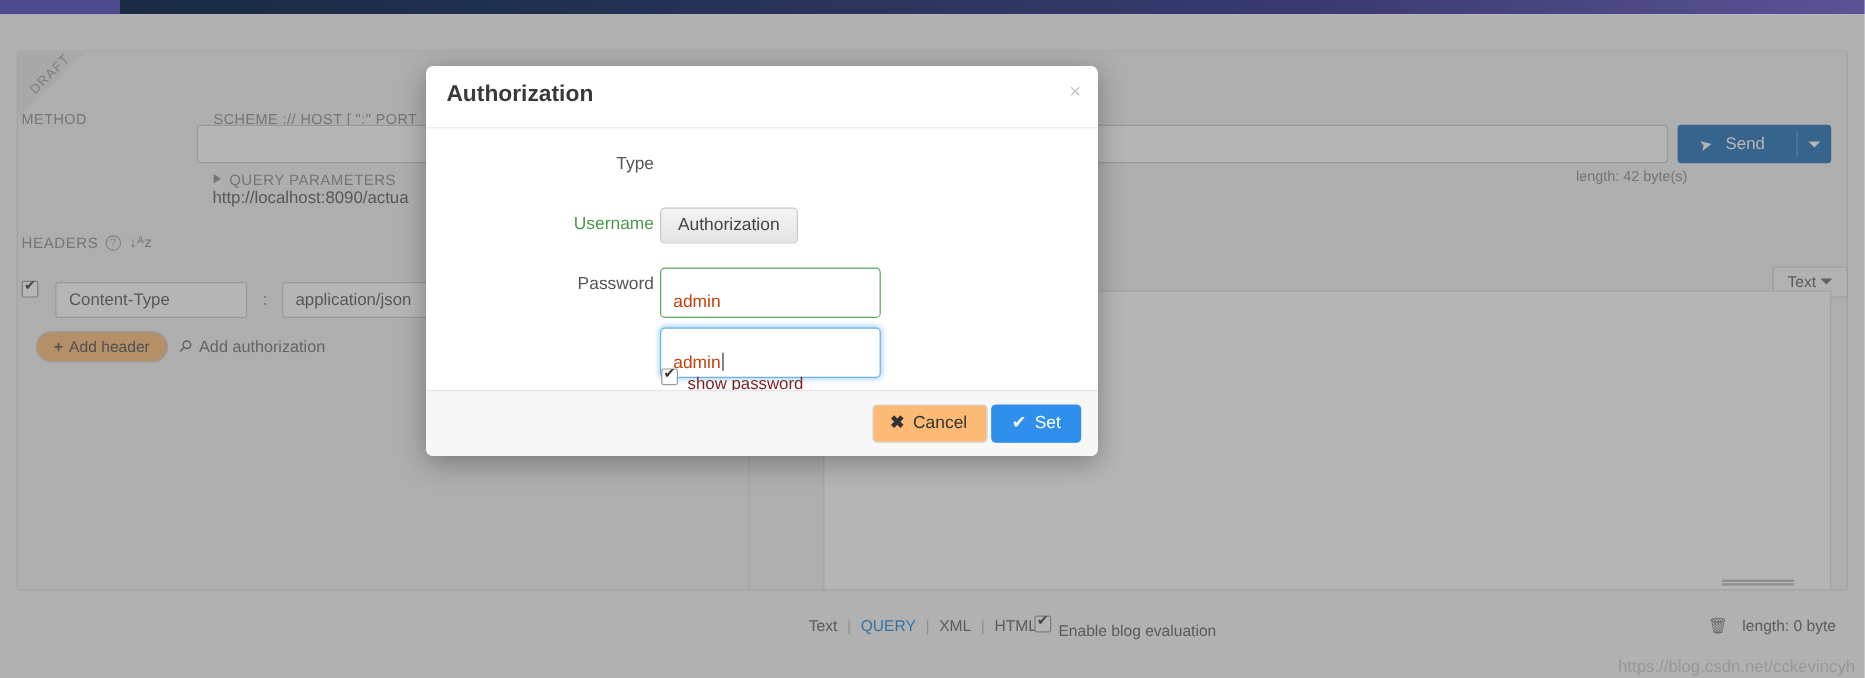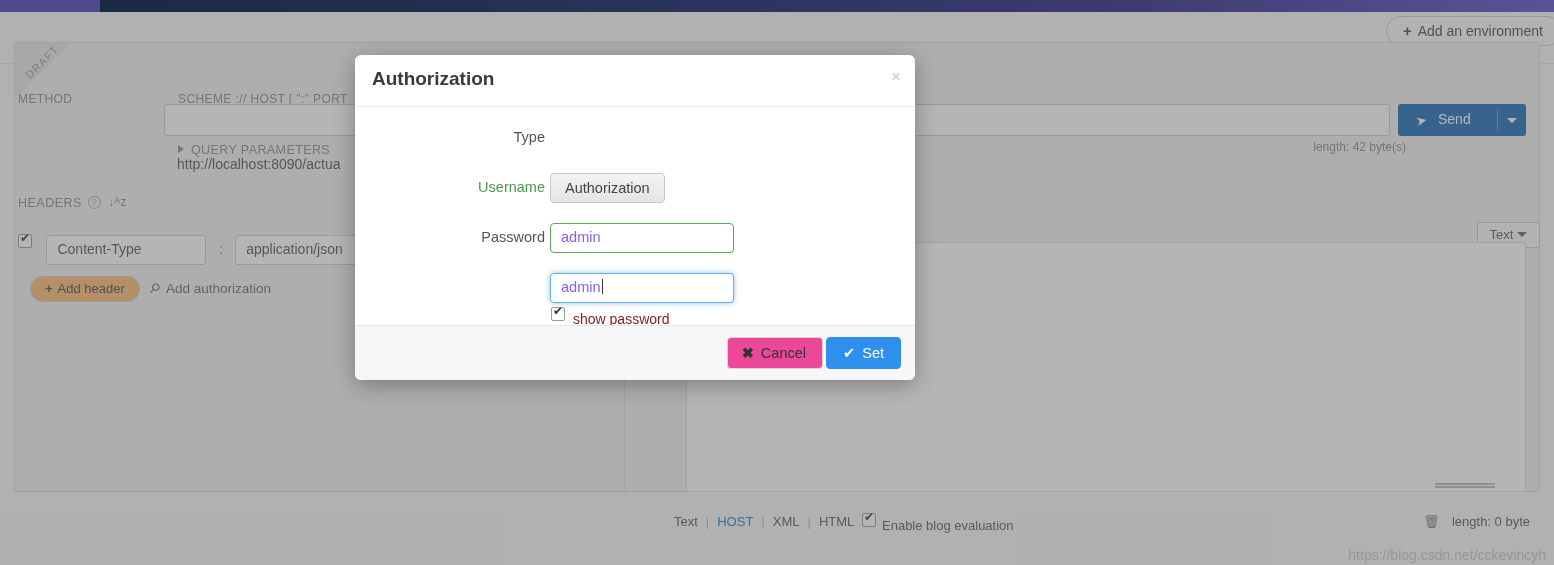--- a/index.html
+++ b/index.html
@@ -299,22 +299,22 @@
     position: absolute; left: 195px; top: 66px;
     height: 30px; padding: 0 14px;
     border: 1px solid #c8c8c8; border-radius: 4px;
     background: linear-gradient(180deg,#f3f3f3,#e4e4e4);
     font-size: 14.5px; color: #444; line-height: 28px;
   }
   .fin {
     position: absolute; left: 195px;
     width: 184px; height: 30px;
     border-radius: 4px; background: #fff;
-    font-size: 14.5px; color: #8b5cf6;
-    padding: 5px 10px;
+    font-size: 14.5px; color: #c2410c;
+    padding: 20px 10px;
   }
   .fin.user { top: 116px; border: 1px solid #5aa65a; }
   .fin.pass {
     top: 166px; border: 1px solid #6db2e8;
     box-shadow: 0 0 5px rgba(90,170,235,.75);
   }
   .caretbar {
     display: inline-block; width: 1px; height: 15px;
     background: #333; vertical-align: -2px; margin-left: 1px;
   }
@@ -328,44 +328,39 @@
     position: relative; height: 55px;
     background: #f7f7f7;
     border-top: 1px solid #e6e6e6;
   }
   .btn-cancel, .btn-set {
     position: absolute; top: 11px;
     height: 32px; padding: 0 16px;
     border-radius: 4px; font-size: 14.5px; line-height: 30px;
   }
   .btn-cancel {
-    right: 92px; border: 1px solid #d5d5d5; background: #ec4899; color: #333; padding-left: 14px;
+    right: 92px; border: 1px solid #d5d5d5; background: #fdba74; color: #333; padding-left: 14px;
   }
   .btn-cancel .x { font-weight: bold; margin-right: 7px; }
   .btn-set {
     right: 14px; background: #2f8fec; color: #fff; border: 1px solid #2f8fec;
   }
   .btn-set .v { margin-right: 7px; }
 </style>
 </head>
 <body>
 
 <div id="app">
 
   <div class="topbar">
     <div class="topbar-tab"></div>
   </div>
 
   <div class="app-body">
 
-    <div class="env-row">
-      <div class="env-btn">
-        <span class="plus">+</span><span>Add an environment</span>
-      </div>
-    </div>
 
     <div class="save-as">
       <span class="lab">Save as</span><span class="dot"></span><span class="caret-box"><span class="caret"></span></span>
     </div>
 
     <div class="req-card">
       <div class="draft-ribbon">
         <div class="tri"></div>
         <div class="txt">DRAFT</div>
       </div>
@@ -413,21 +408,21 @@
       <span>Text</span> <span class="caret" style="display:inline-block;vertical-align:2px;"></span>
     </div>
 
     <div class="split-v"></div>
     <div class="resp-area">
       <div class="resp-grip"></div>
     </div>
 
     <div class="statusbar">
       <div class="fmt">
-        <a href="#">Text</a><span class="sep">|</span><a href="#" class="active">HOST</a><span class="sep">|</span><a href="#">XML</a><span class="sep">|</span><a href="#">HTML</a>
+        <a href="#">Text</a><span class="sep">|</span><a href="#" class="active">QUERY</a><span class="sep">|</span><a href="#">XML</a><span class="sep">|</span><a href="#">HTML</a>
       </div>
       <div class="eval">
         <span class="chk checked"></span><span>Enable blog evaluation</span>
       </div>
       <div class="rt">
         <span class="trash">🗑</span><span>length: 0 byte</span>
       </div>
     </div>
 
     <div class="watermark">https://blog.csdn.net/cckevincyh</div>

